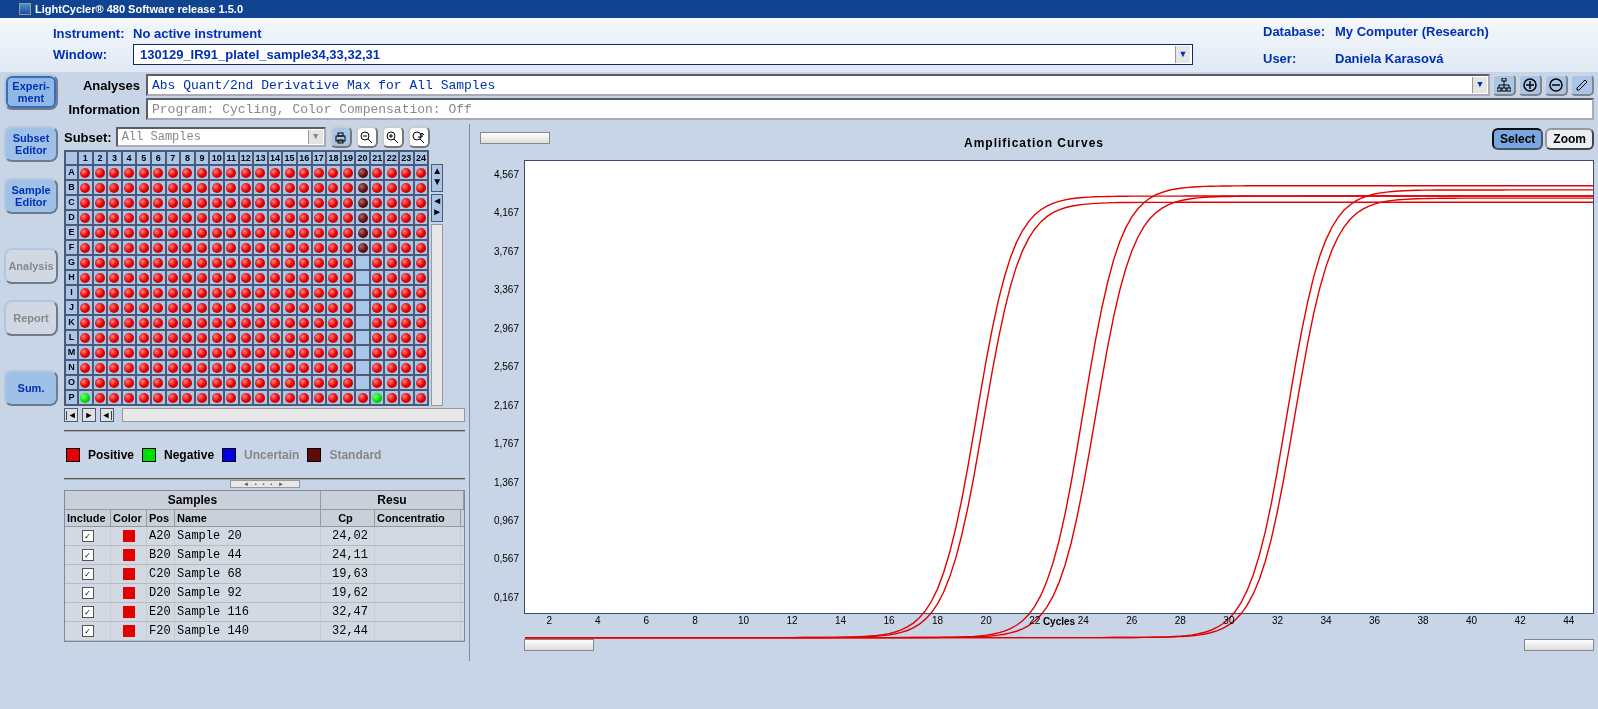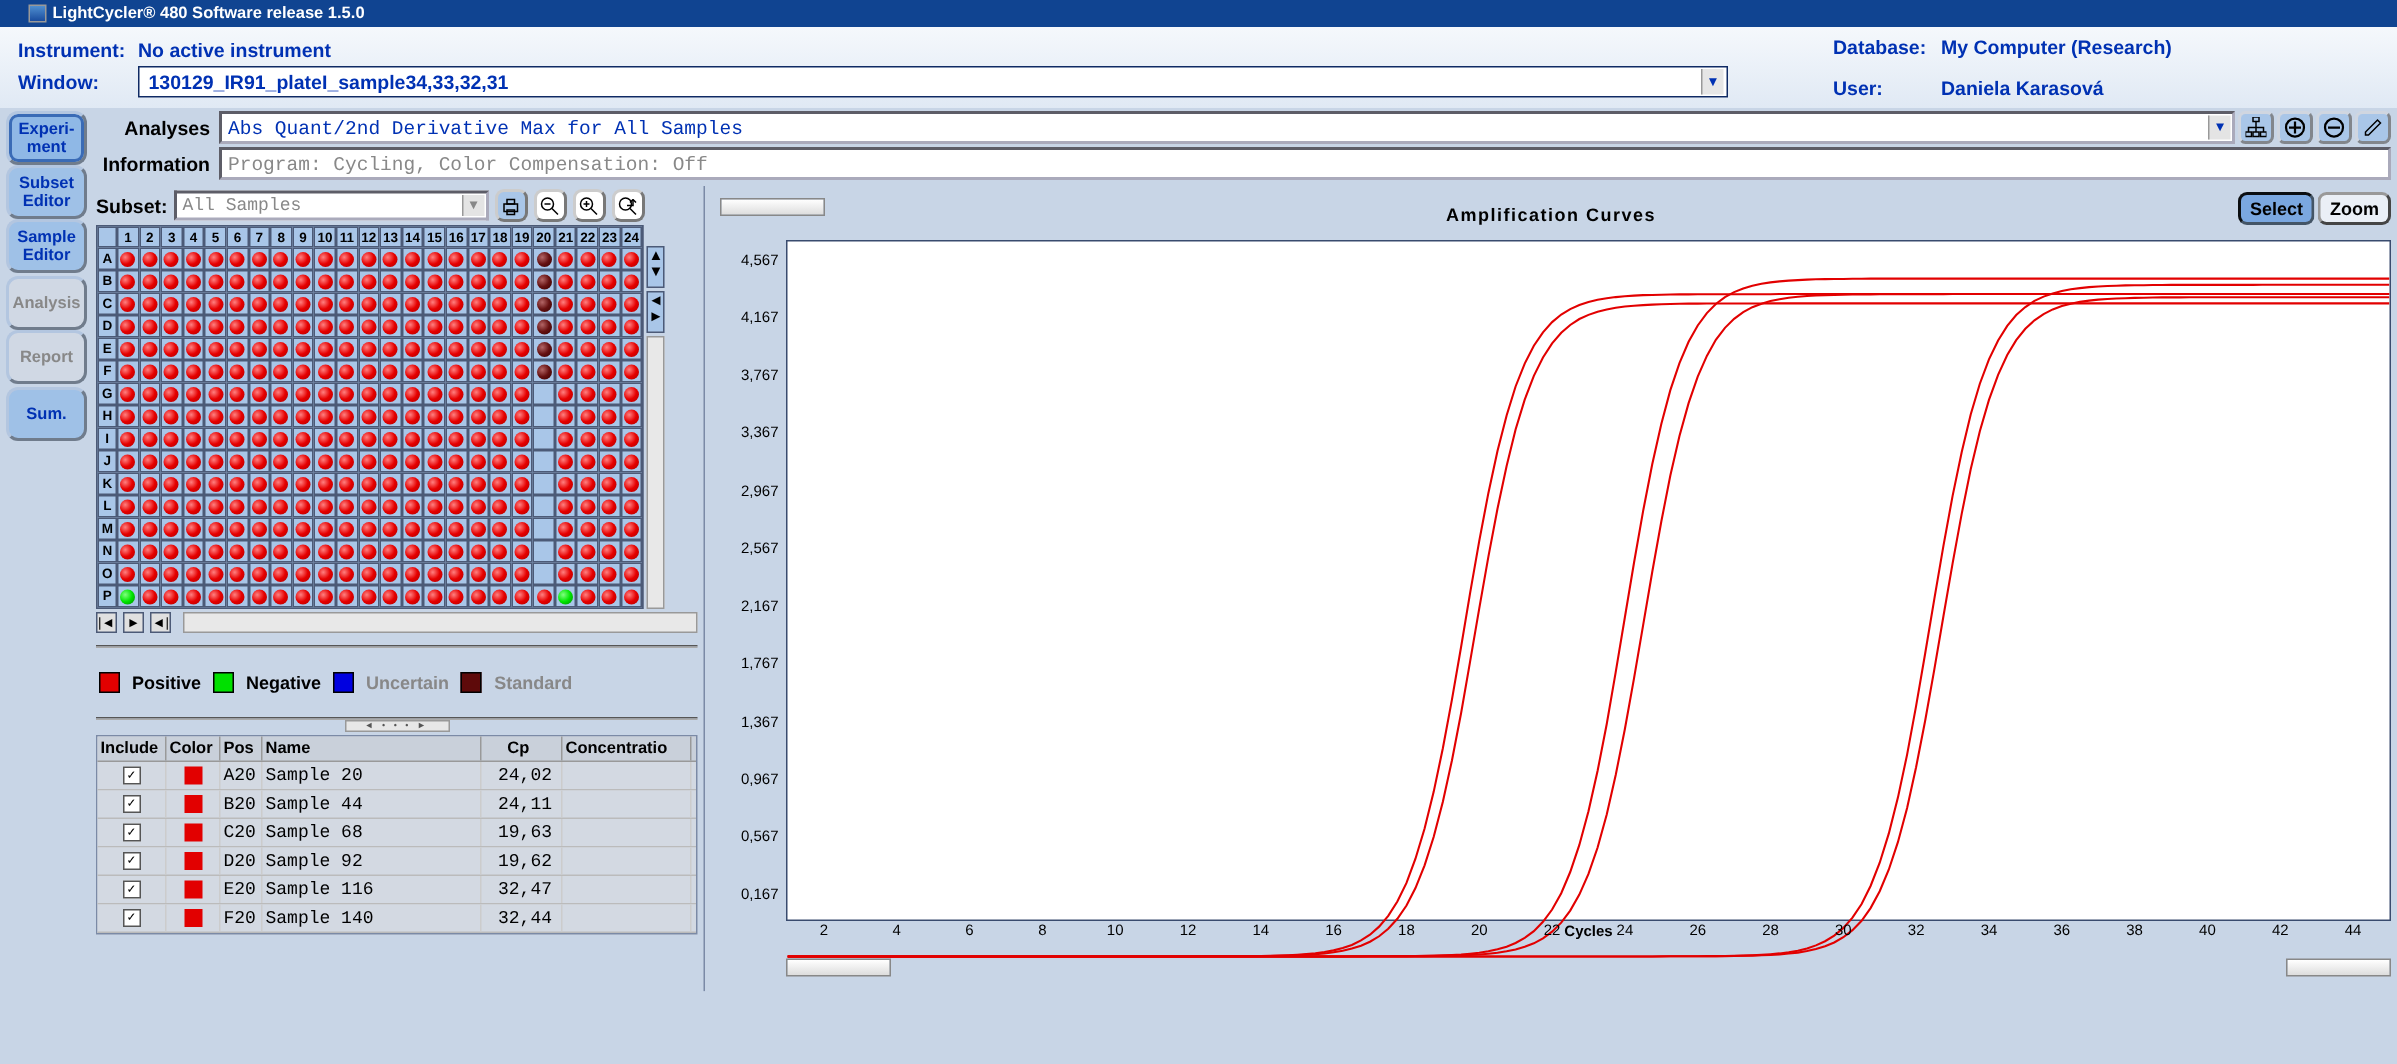--- a/index.html
+++ b/index.html
@@ -1,34 +1,34 @@
 <!DOCTYPE html>
 <html><head>
 <meta charset="utf-8">
 <style>
   * { box-sizing: border-box; margin: 0; padding: 0; }
   body { font-family: Tahoma, Verdana, sans-serif; font-size: 11px; background: #c8d5e6; overflow: hidden; width: 1598px; height: 709px; }
   .titlebar { background: #104491; color: #fff; height: 18px; line-height: 18px; padding-left: 19px; font-size: 11px; font-weight: bold; display: flex; align-items: center; gap: 4px; }
   .titlebar-icon { width: 12px; height: 12px; background: linear-gradient(#4f8fd0,#1a4c9e); border: 1px solid #999; }
   .top-info { background: linear-gradient(#f5f8fc, #e0e9f4); padding: 6px 12px; display: flex; }
-  .top-left { flex: 0 0 1190px; display: grid; grid-template-columns: 80px 1fr; align-items: center; }
+  .top-left { flex: 0 0 1190px; display: grid; grid-template-columns: 80px 1fr; align-items: center; margin-left: 41px; }
   .top-right { padding-left: 20px; display: grid; grid-template-columns: 72px 1fr; row-gap: 12px; }
   .lbl { color: #0031b3; font-weight: bold; font-size: 13px; }
   .val { color: #0031b3; font-weight: bold; font-size: 13px; }
   .window-input { border: 1px solid #0f2a64; padding: 2px 6px; color: #0031b3; font-weight: bold; font-size: 13px; width: 1060px; background: #fff; position: relative; }
   .window-input::after { content: "▼"; position: absolute; right: 2px; top: 1px; width: 14px; text-align: center; background: #e6e6e6; font-size: 9px; height: calc(100% - 2px); line-height: 16px; border-left: 1px solid #999; }
   .toolbar-row { display: flex; align-items: center; padding: 2px 4px 0 0; gap: 2px; }
   .toolbar-label { font-size: 13px; font-weight: bold; color: #000; width: 84px; text-align: right; padding-right: 4px; padding-left: 4px; }
   .toolbar-input { flex: 1; border: 2px inset #aab; background: #fff; font-family: "Courier New", monospace; font-size: 13px; padding: 2px 4px; height: 22px; position: relative; color: #0031b3; }
   .toolbar-input.gray { color: #888; }
   .toolbar-input::after { content: "▼"; position: absolute; right: 1px; top: 1px; width: 14px; text-align: center; background: #e4e4e4; font-size: 9px; height: 16px; line-height: 16px; border-left: 1px solid #999; }
   .toolbar-input.no-drop::after { display: none; }
   .tool-btn { width: 24px; height: 22px; border: 2px outset #d0d6e0; background: #a9c6e8; border-radius: 5px; display: inline-flex; align-items: center; justify-content: center; font-size: 13px; cursor: pointer; }
   .main-area { display: flex; height: calc(100% - 120px);}
-  .side-tabs { width: 60px; padding: 2px 2px 0 4px; display: flex; flex-direction: column; gap: 0; }
+  .side-tabs { width: 60px; padding: 2px 2px 0 4px; display: flex; flex-direction: column; gap: 16px; }
   .side-tab { width: 54px; height: 36px; border: 2px outset #b3c6e0; border-radius: 8px; background: #9fc1e7; color: #0031b3; font-weight: bold; font-size: 11px; text-align: center; display: flex; align-items: center; justify-content: center; cursor: pointer; line-height: 1.1; }
   .side-tab.selected { background: #8fb8e6; box-shadow: inset 0 0 0 2px #3a6bb6; }
   .side-tab.disabled { color: #888; background: #d0d8e4; cursor: default; }
   .center-pane { flex: 0 0 410px; padding: 0 4px; display: flex; flex-direction: column; border-right: 1px solid #7b8aa6; }
   .subset-row { display: flex; align-items: center; gap: 4px; padding: 2px 0; }
   .subset-label { font-weight: bold; font-size: 13px; }
   .subset-select { border: 2px inset #aab; background: #fff; font-family: "Courier New", monospace; font-size: 12px; padding: 1px 18px 1px 4px; color: #888; position: relative; width: 210px; height: 20px; }
   .subset-select::after { content: "▼"; position: absolute; right: 1px; top: 1px; width: 14px; text-align: center; background: #e4e4e4; font-size: 9px; height: 14px; line-height: 14px; border-left: 1px solid #999; }
   .mini-btn { width: 22px; height: 22px; border: 2px outset #ccc; border-radius: 6px; background: #a9c6e8; display: inline-flex; align-items: center; justify-content: center; font-size: 12px; cursor: pointer; }
   .plate { display: flex; }
@@ -1427,20 +1427,24 @@
           <span class="legend-sw" style="background:#00e000"></span>
           <span class="legend-txt">Negative</span>
           <span class="legend-sw" style="background:#0000e0"></span>
           <span class="legend-txt dis">Uncertain</span>
           <span class="legend-sw" style="background:#5e0a0a"></span>
           <span class="legend-txt dis">Standard</span>
         </div>
         <div class="plate-handle">◄ • • • ►</div>
 
         <div class="table-wrap">
+          <div class="thead1">
+            <div class="th1" style="width:256px">Samples</div>
+            <div class="th1" style="flex:1">Resu</div>
+          </div>
           <div class="thead2">
             <div class="th2 c-inc">Include</div>
             <div class="th2 c-color">Color</div>
             <div class="th2 c-pos">Pos</div>
             <div class="th2 c-name">Name</div>
             <div class="th2 c-cp" style="text-align:center">Cp</div>
             <div class="th2 c-conc">Concentratio</div>
           </div>
           <div id="tbody">
               <div class="trow">

